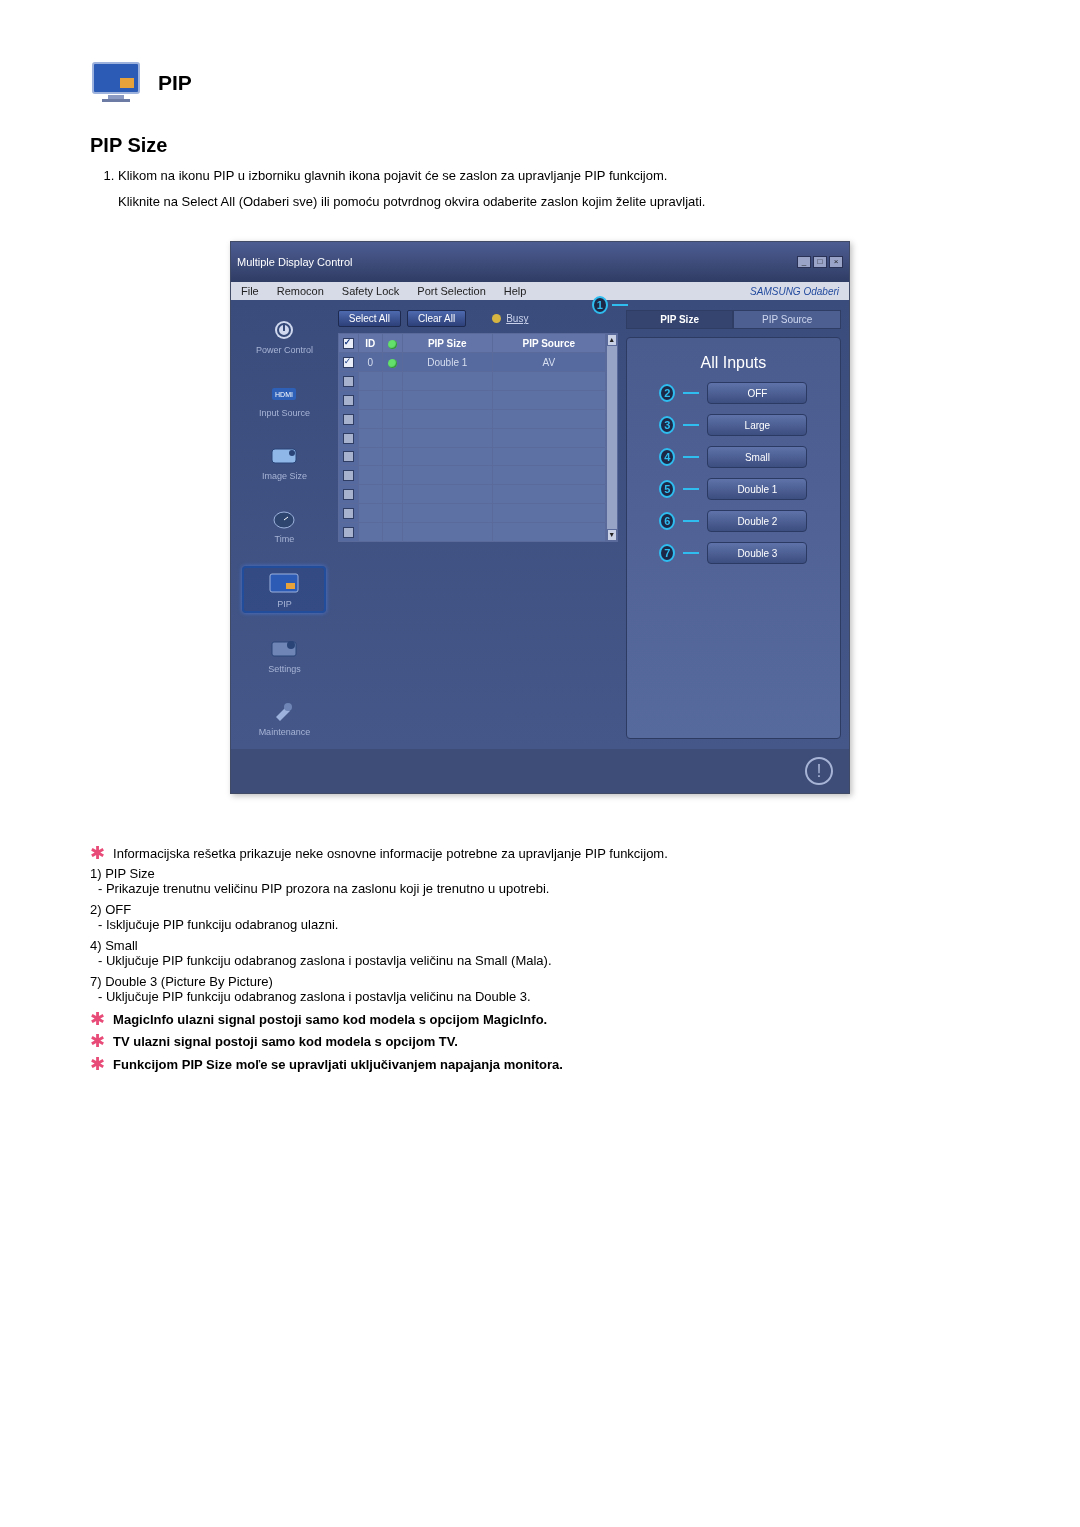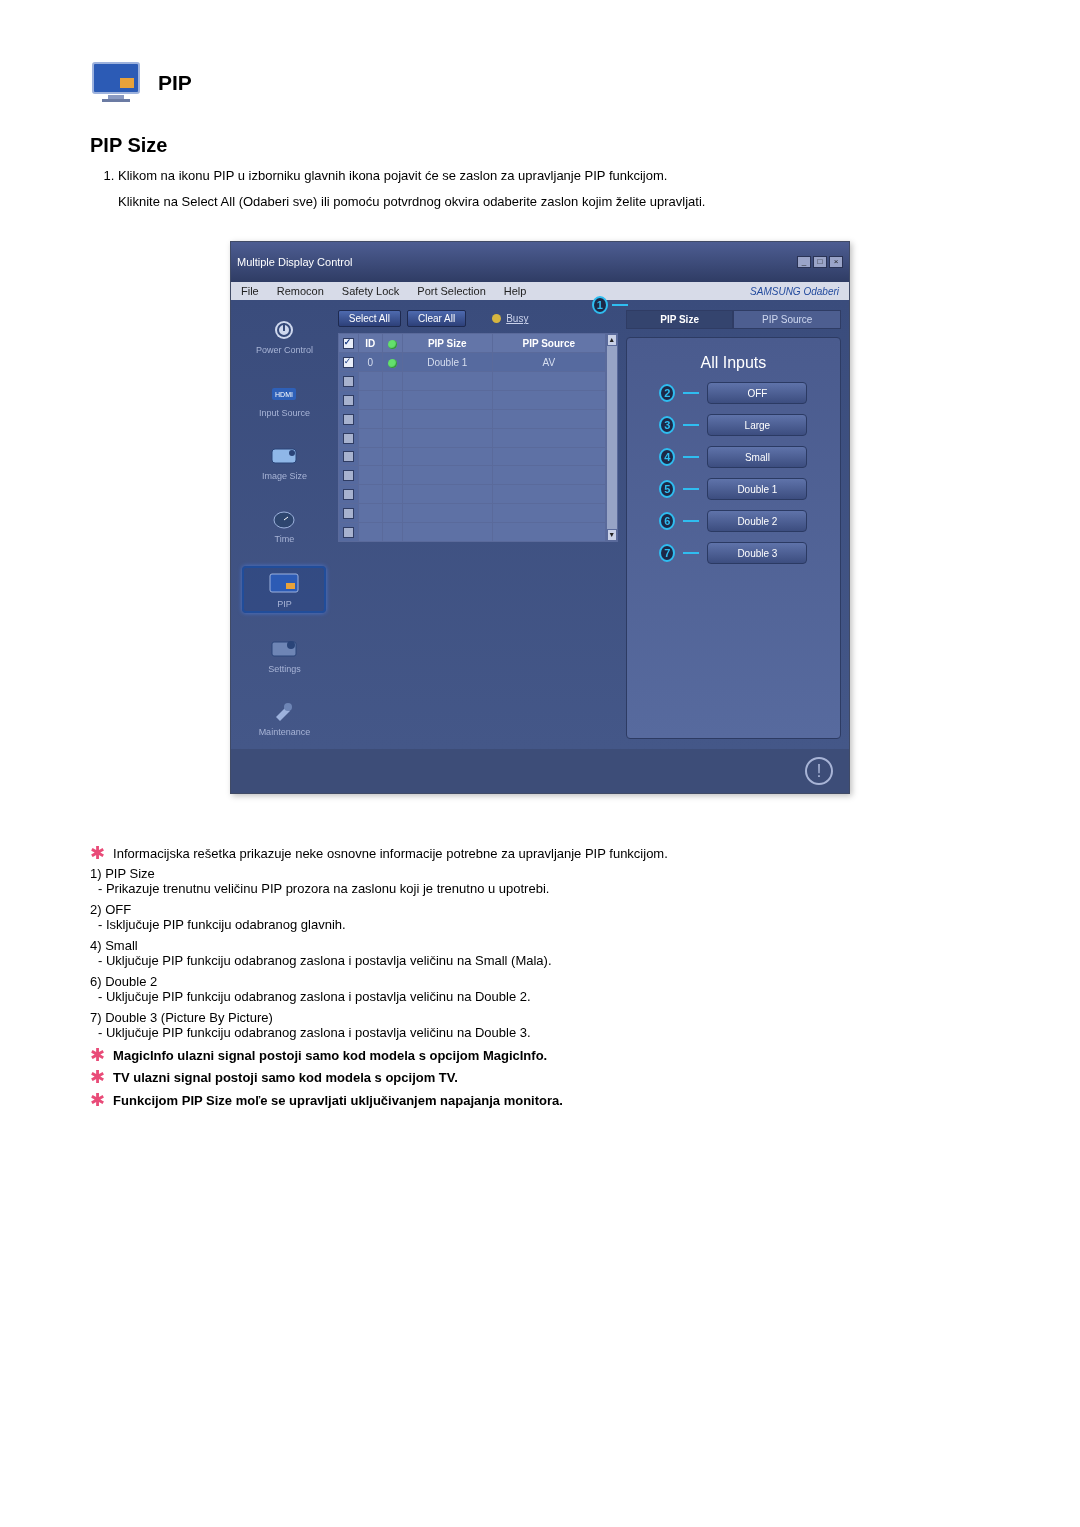--- a/index.html
+++ b/index.html
@@ -327,23 +327,22 @@
   </div>
 </div>
 
 <div class="note">
   <span class="star">✱</span>
   <span>Informacijska rešetka prikazuje neke osnovne informacije potrebne za upravljanje PIP funkcijom.</span>
 </div>
 
 <div id="items-container">
     <div class="item-block"><span class="lbl">1)  PIP Size</span><span class="desc">- Prikazuje trenutnu veličinu PIP prozora na zaslonu koji je trenutno u upotrebi.</span></div>
-    <div class="item-block"><span class="lbl">2)  OFF</span><span class="desc">- Isključuje PIP funkciju odabranog glavnih.</span></div>
+    <div class="item-block"><span class="lbl">2)  OFF</span><span class="desc">- Isključuje PIP funkciju odabranog ulazni.</span></div>
     <div class="item-block"><span class="lbl">4)  Small</span><span class="desc">- Uključuje PIP funkciju odabranog zaslona i postavlja veličinu na Small (Mala).</span></div>
-    <div class="item-block"><span class="lbl">6)  Double 2</span><span class="desc">- Uključuje PIP funkciju odabranog zaslona i postavlja veličinu na Double 2.</span></div>
     <div class="item-block"><span class="lbl">7)  Double 3 (Picture By Picture)</span><span class="desc">- Uključuje PIP funkciju odabranog zaslona i postavlja veličinu na Double 3.</span></div>
   </div>
 
 <div class="note">
   <span class="star">✱</span>
   <span class="bold">MagicInfo ulazni signal postoji samo kod modela s opcijom MagicInfo.</span>
 </div>
 <div class="note">
   <span class="star">✱</span>
   <span class="bold">TV ulazni signal postoji samo kod modela s opcijom TV.</span>

